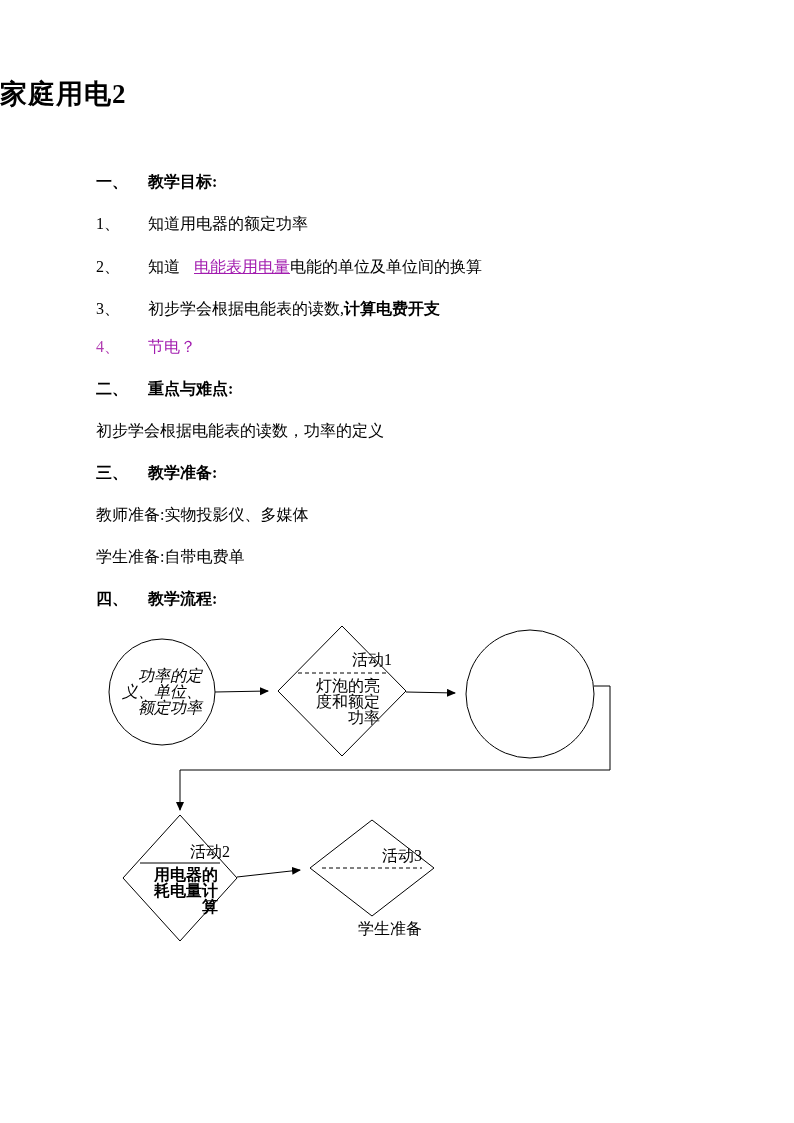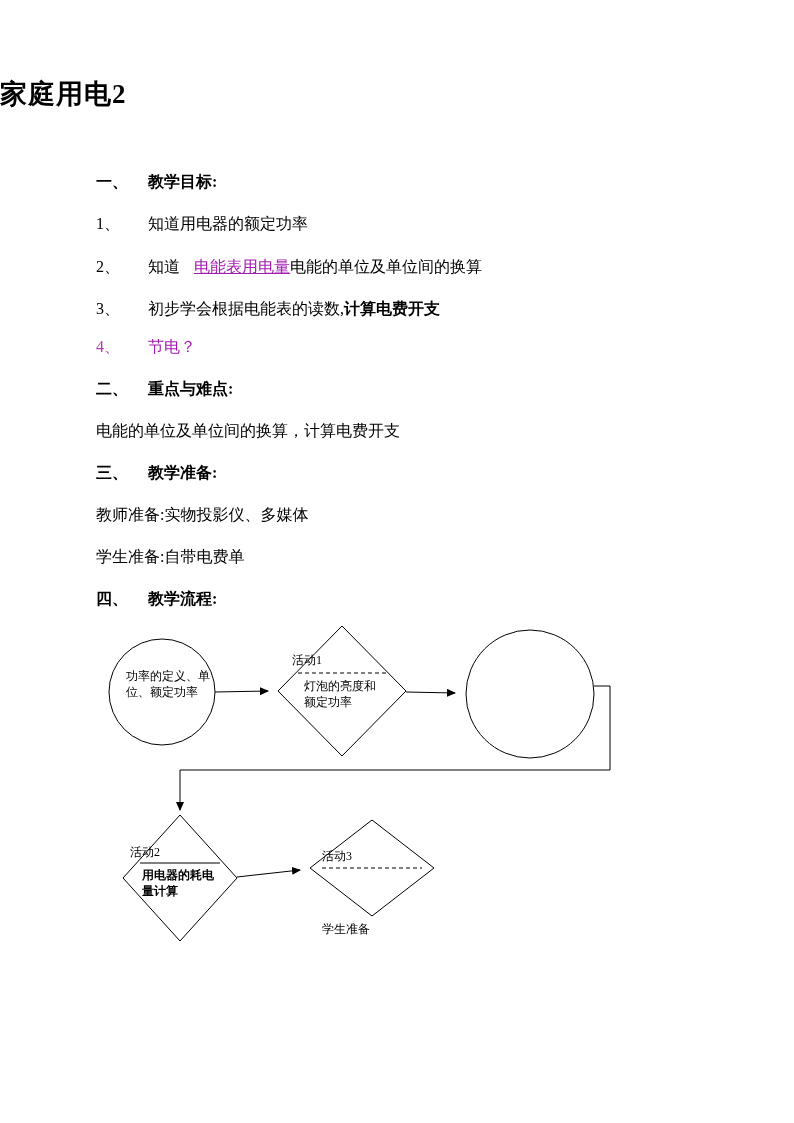--- a/index.html
+++ b/index.html
@@ -27,22 +27,22 @@
   .heading { font-weight:bold; }
   .bold { font-weight:bold; }
   .hl { text-decoration:underline; }
   .flowchart { position:absolute; left:0; top:618px; width:794px; height:345px; }
   .flowchart svg { position:absolute; left:0; top:0; }
   .shape { fill:#ffffff; stroke:#000000; stroke-width:1; }
   .conn { fill:none; stroke:#000000; stroke-width:1; }
   .sep { stroke:#000000; stroke-width:1; }
   .dashed { stroke-dasharray:4 3; }
   .fc-label {
-    position:absolute; font-size:12px; line-height:16px;
-    text-align:left; word-break:break-all;
+    position:absolute; font-size:16px; line-height:16px;
+    text-align:right; word-break:break-all;
   }
 </style>
 </head>
 <body>
 
 <div class="page">
 
   <div class="title">家庭用电2</div>
 
   <div class="line heading" style="top:171px">
@@ -69,21 +69,21 @@
     <span class="num" style="color: rgb(177, 60, 177);">4、</span>
     <span style="color: #a21caf;">节电？</span>
   </div>
 
   <div class="line heading" style="top:378px">
     <span class="num">二、</span>
     <span>重点与难点:</span>
   </div>
 
   <div class="line" style="top:420px">
-    <span>电能的单位及单位间的换算，计算电费开支</span>
+    <span>初步学会根据电能表的读数，功率的定义</span>
   </div>
 
   <div class="line heading" style="top:462px">
     <span class="num">三、</span>
     <span>教学准备:</span>
   </div>
 
   <div class="line" style="top:504px">
     <span>教师准备:实物投影仪、多媒体</span>
   </div>
@@ -114,21 +114,21 @@
       <line class="sep dashed" x1="298" y1="55" x2="386" y2="55"></line>
       <line class="sep" x1="140" y1="245" x2="220" y2="245"></line>
       <line class="sep dashed" x1="322" y1="250" x2="422" y2="250"></line>
 
       <line class="conn" x1="215" y1="74" x2="268" y2="73" marker-end="url(#arr)"></line>
       <line class="conn" x1="406" y1="74" x2="455" y2="75" marker-end="url(#arr)"></line>
       <polyline class="conn" points="594,68 610,68 610,152 180,152 180,192" marker-end="url(#arr)"></polyline>
       <line class="conn" x1="237" y1="259" x2="300" y2="252" marker-end="url(#arr)"></line>
     </svg>
 
-    <div class="fc-label" style="left:126px; top:50px; width:88px;">功率的定义、单位、额定功率</div>
+    <div class="fc-label" style="left:114px; top:50px; width:88px;font-style:italic;">功率的定义、单位、额定功率</div>
     <div class="fc-label" style="left:292px; top:34px; width:100px;">活动1</div>
     <div class="fc-label" style="left:304px; top:60px; width:76px;">灯泡的亮度和额定功率</div>
     <div class="fc-label" style="left:130px; top:226px; width:100px;">活动2</div>
     <div class="fc-label" style="left:142px; top:249px; width:76px;font-weight:bold;">用电器的耗电量计算</div>
     <div class="fc-label" style="left:322px; top:230px; width:100px;">活动3</div>
     <div class="fc-label" style="left:322px; top:303px; width:100px;">学生准备</div>
   </div>
 
 </div>
 

